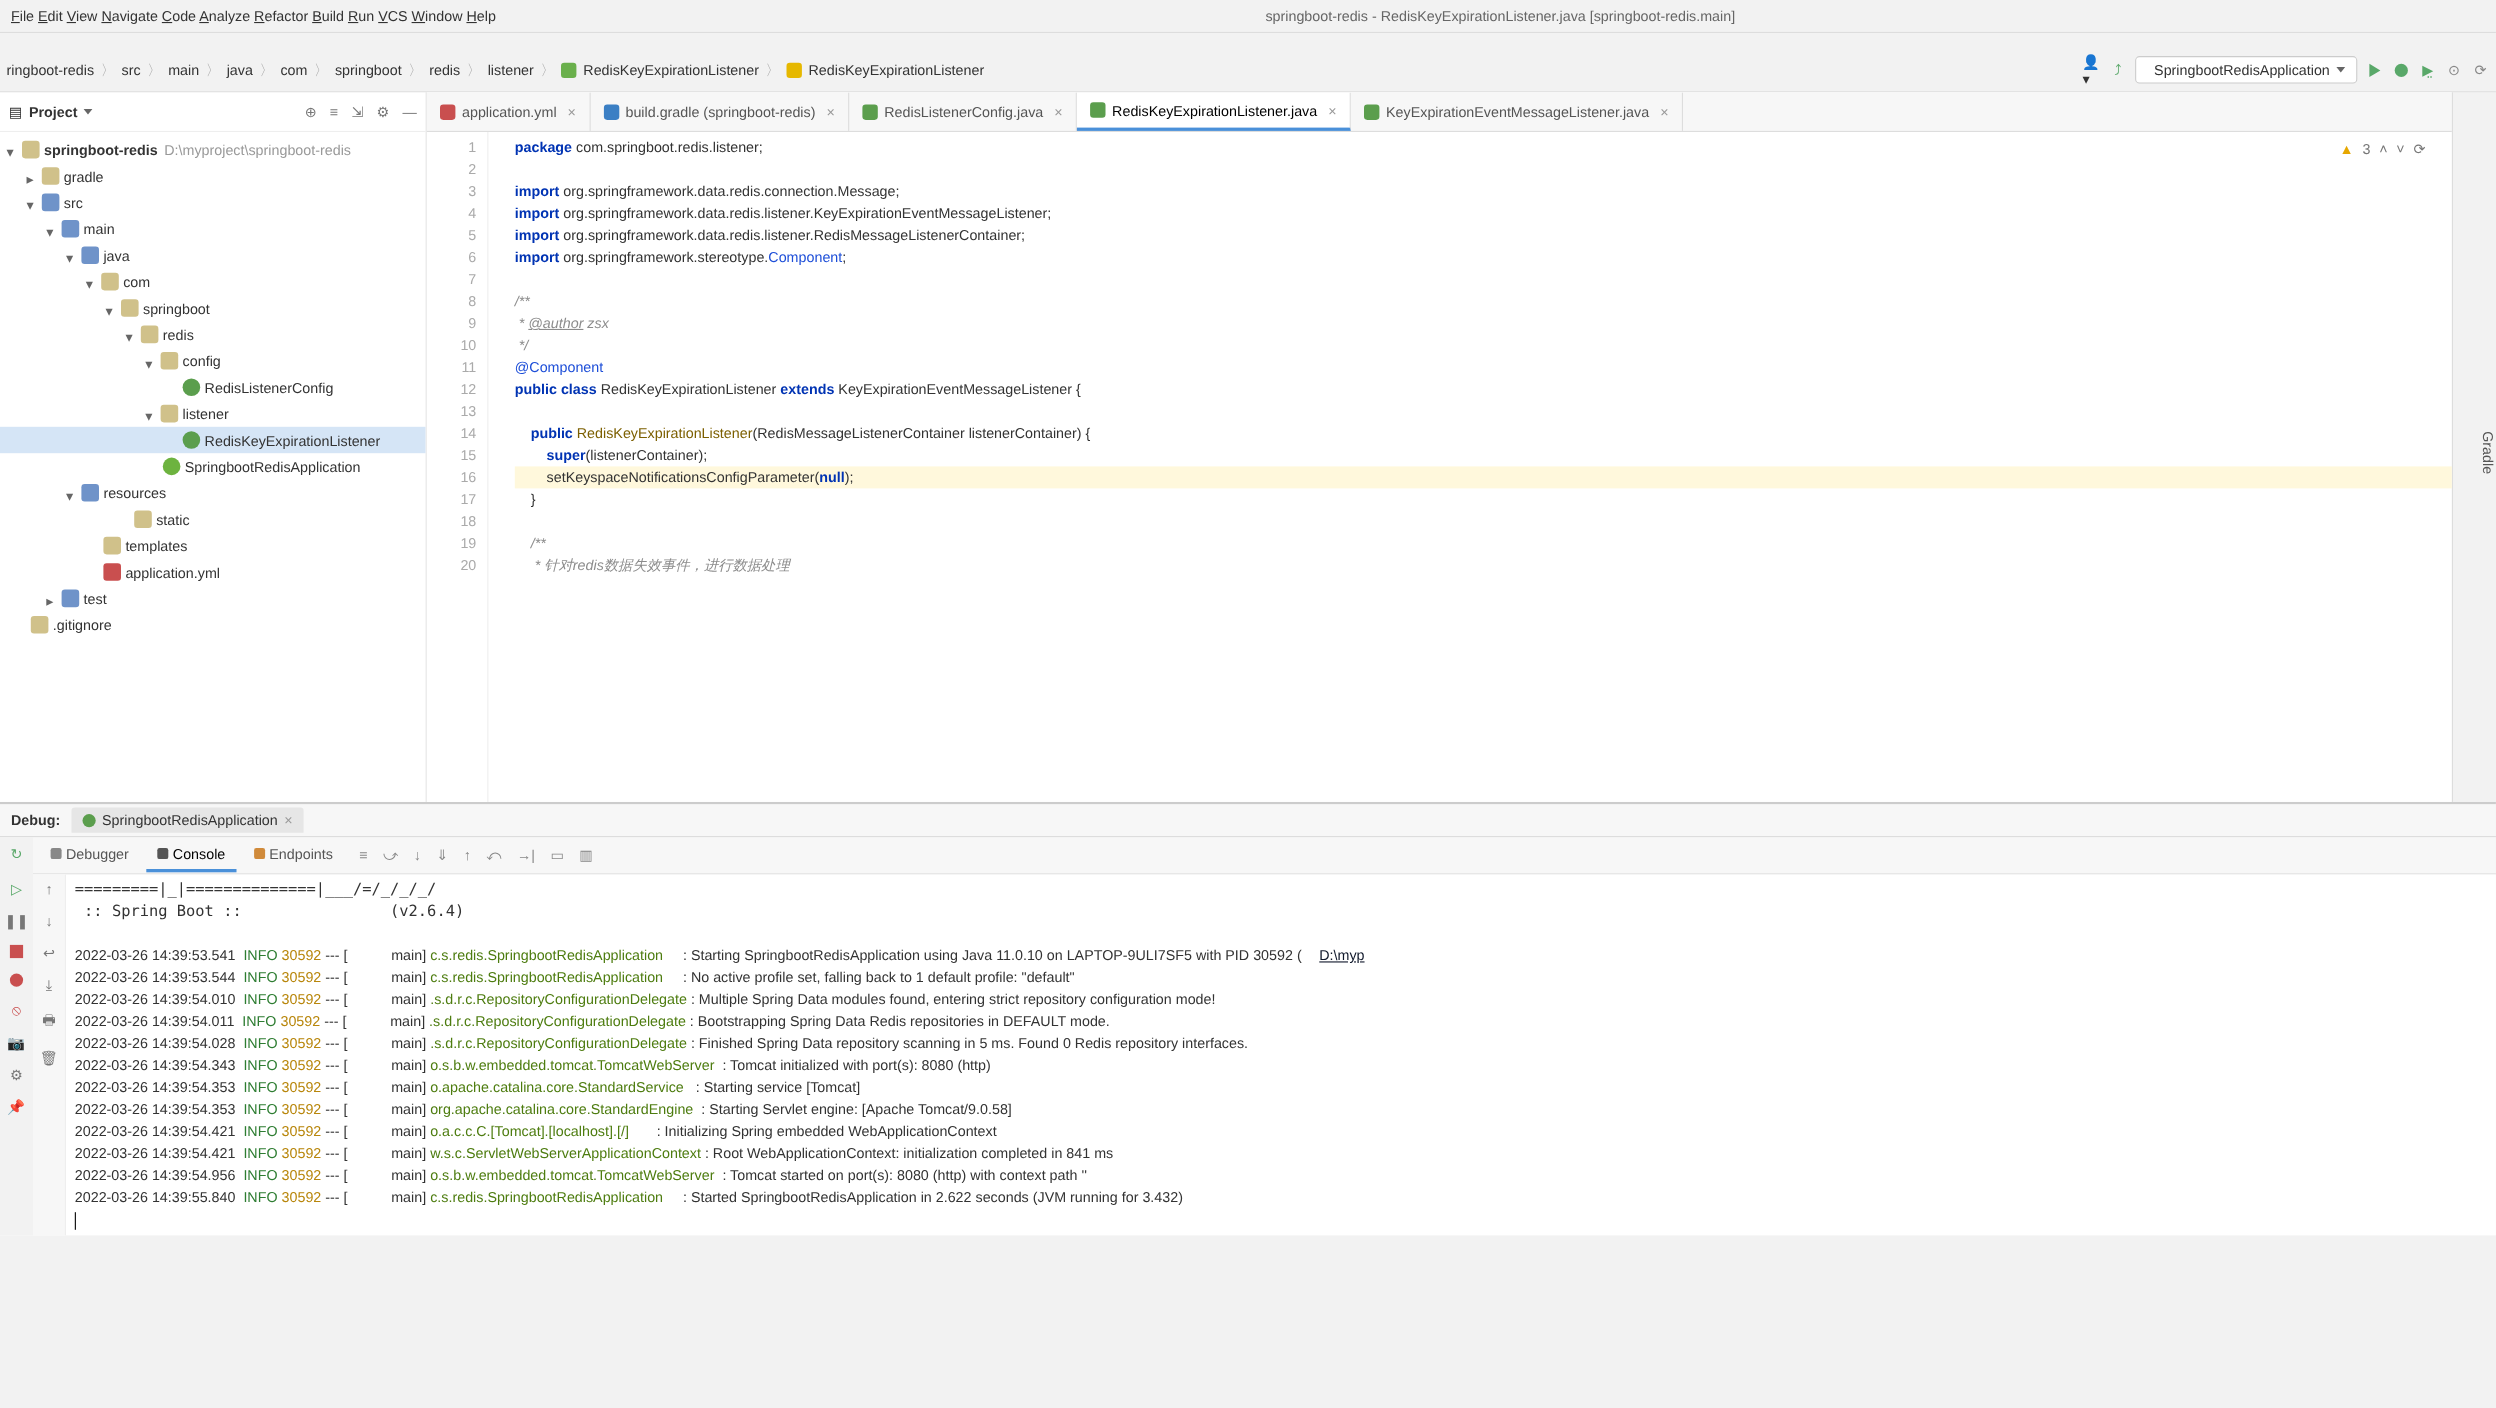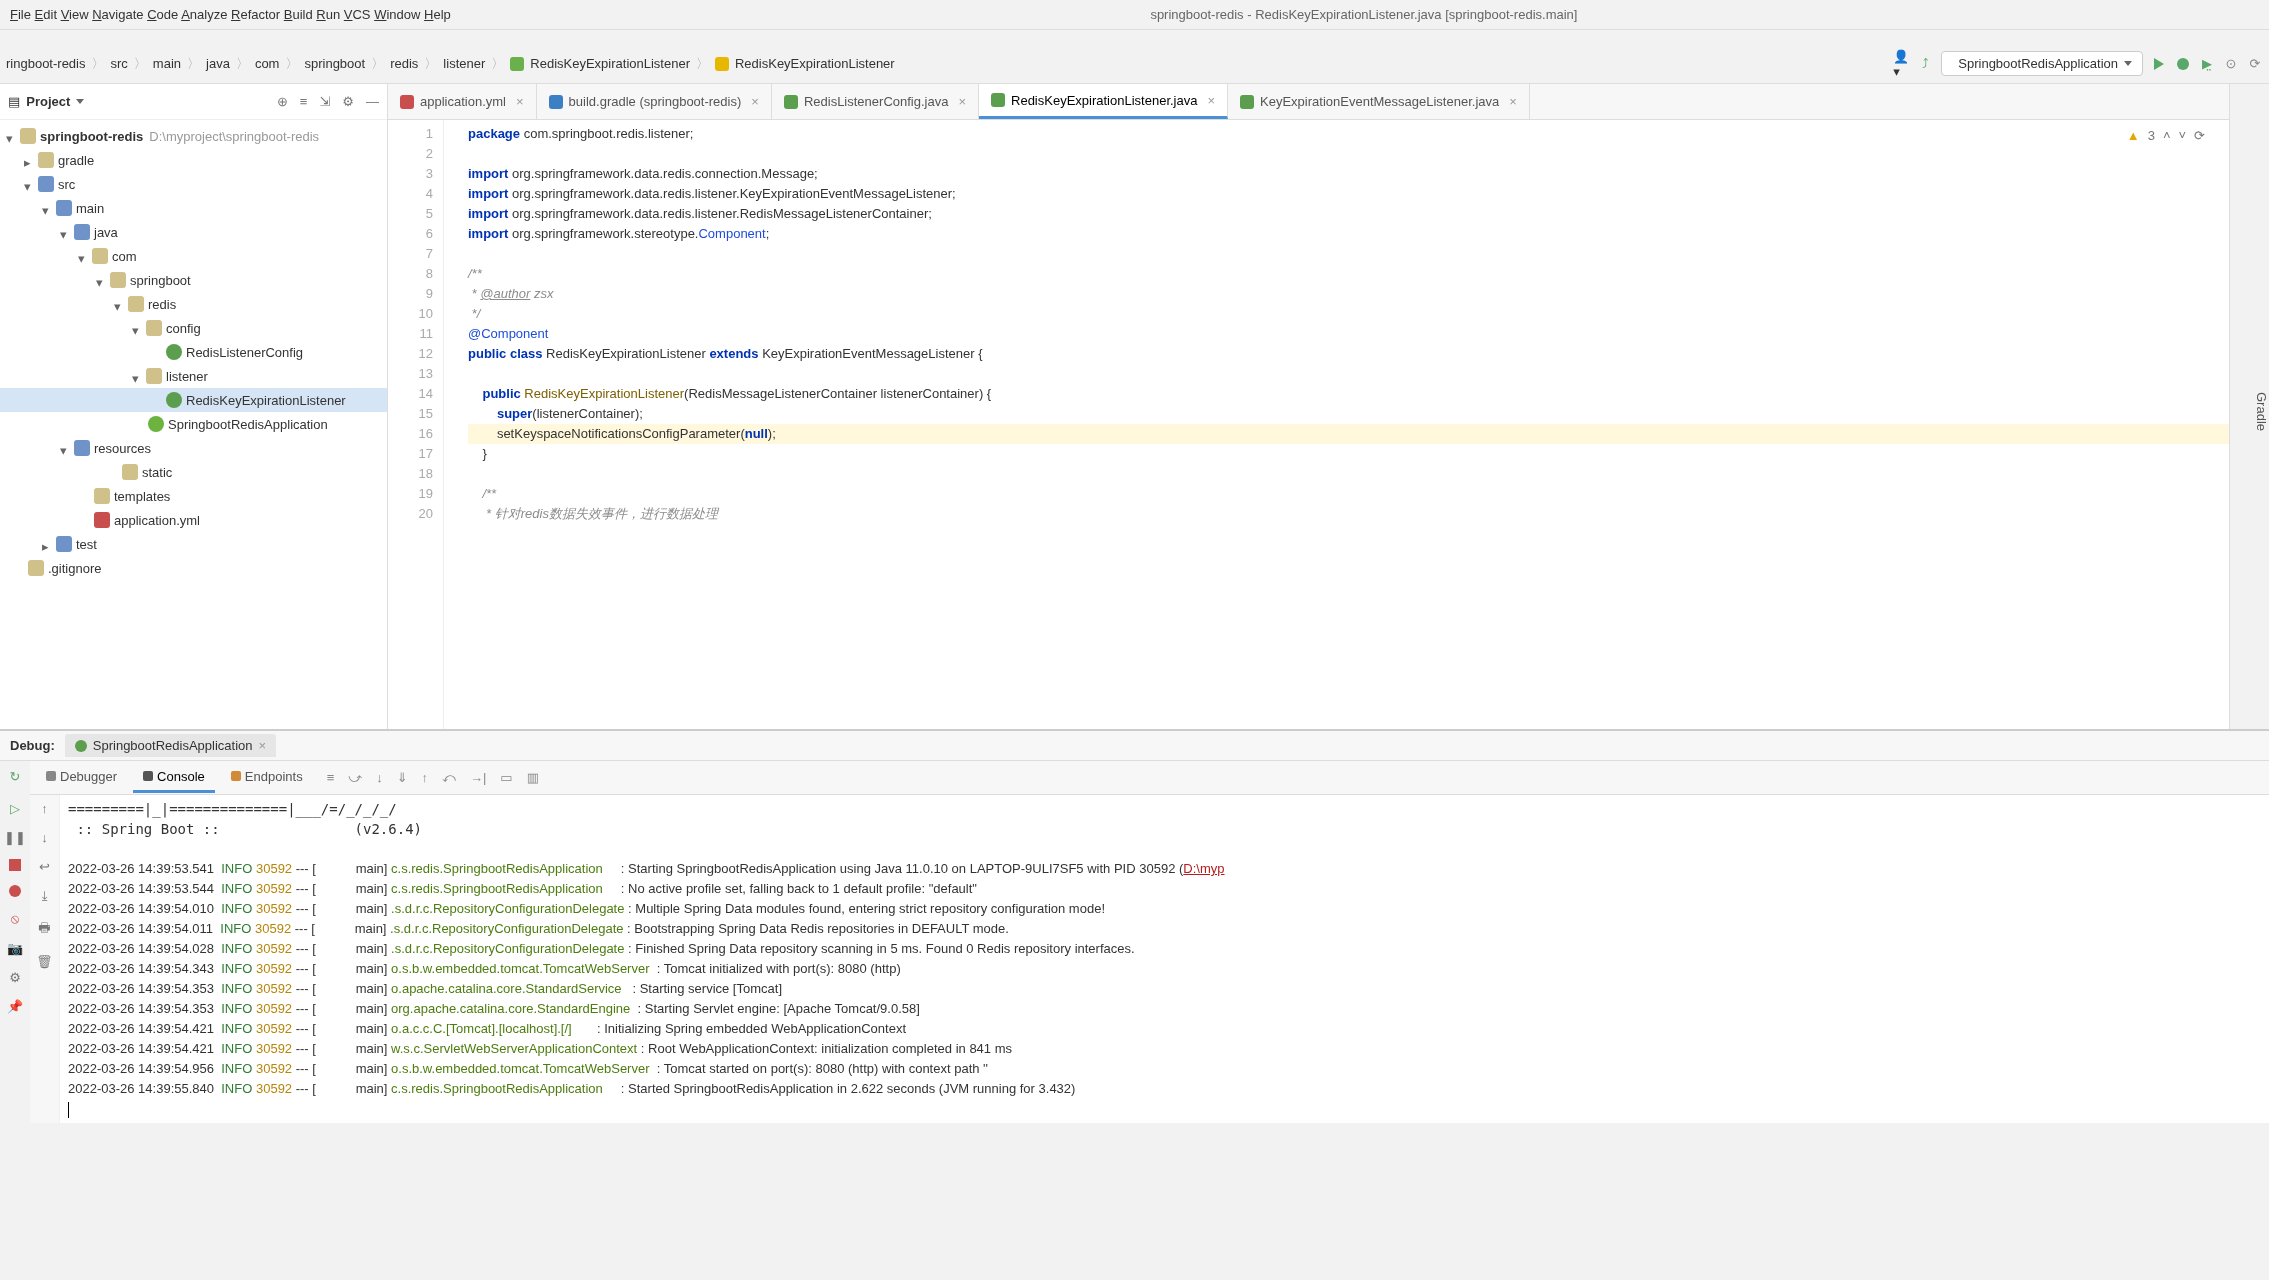--- a/index.html
+++ b/index.html
@@ -88,21 +88,21 @@
 
 .console-area { display:flex; background:#fff; }
 .cons-left { width:30px; background:#f2f2f2; display:flex; flex-direction:column; align-items:center; padding-top:6px; gap:14px; color:#777; }
 .cons-left .stop { width:12px; height:12px; background:#c94f4f; }
 .cons-left .rec { width:12px; height:12px; background:#c94f4f; border-radius:50%; }
 .cons-mid { width:30px; background:#f7f7f7; border-right:1px solid #eee; display:flex; flex-direction:column; align-items:center; padding-top:6px; gap:14px; color:#777; }
 .console { flex:1; font-family:Consolas,Menlo,monospace; font-size:14px; line-height:20px; padding:4px 8px; white-space:pre; overflow:hidden; }
 .lvl-info { color:#2e7d32; }
 .pid { color:#b8860b; }
 .logger { color:#4d7c0f; }
-.link { color:#b91c1c; text-decoration:underline; }
+.link { color:#0f172a; text-decoration:underline;margin-left:16px; }
 .caret { display:inline-block; width:1px; height:16px; background:#000; vertical-align:middle; }
 </style>
 </head>
 <body>
 
 <div class="menubar">
   <span id="menu-items"><span class="item"><u>F</u>ile</span>  <span class="item"><u>E</u>dit</span>  <span class="item"><u>V</u>iew</span>  <span class="item"><u>N</u>avigate</span>  <span class="item"><u>C</u>ode</span>  <span class="item"><u>A</u>nalyze</span>  <span class="item"><u>R</u>efactor</span>  <span class="item"><u>B</u>uild</span>  <span class="item"><u>R</u>un</span>  <span class="item"><u>V</u>CS</span>  <span class="item"><u>W</u>indow</span>  <span class="item"><u>H</u>elp</span>  </span>
   <span class="title">springboot-redis - RedisKeyExpirationListener.java [springboot-redis.main]</span>
 </div>
 

